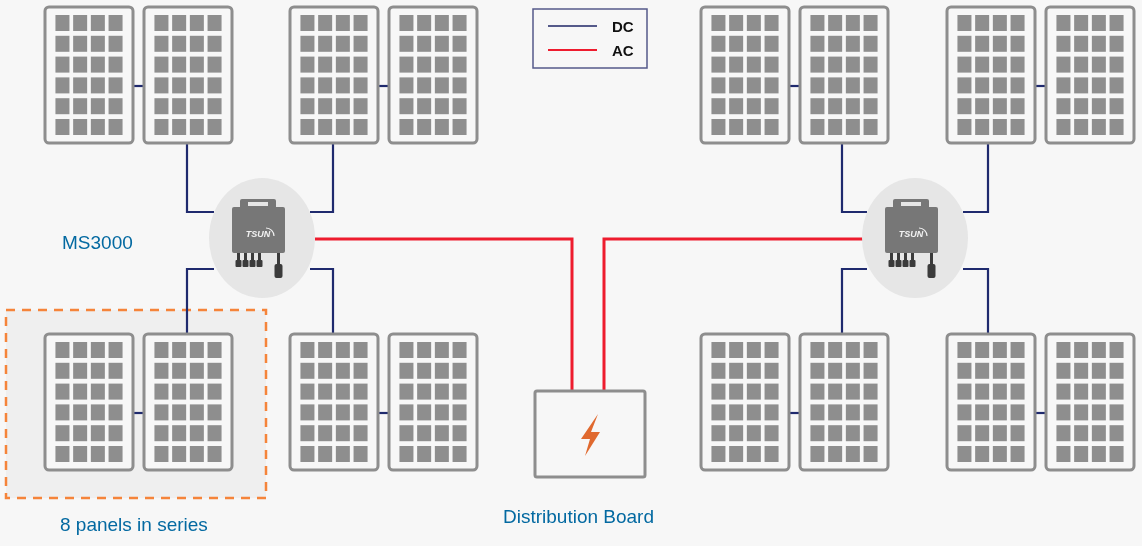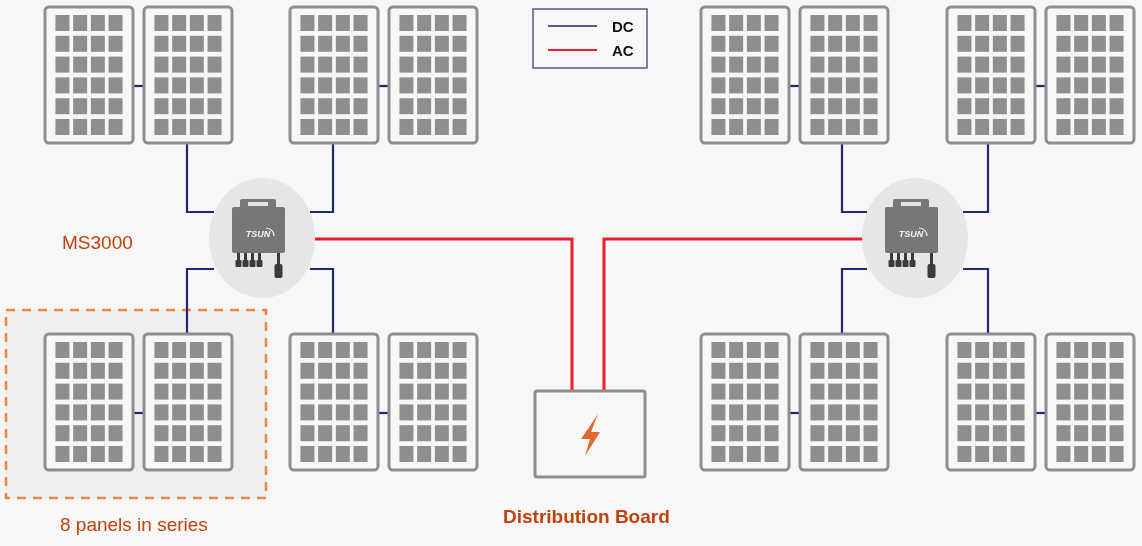--- a/index.html
+++ b/index.html
@@ -1,19 +1,19 @@
 <!DOCTYPE html>
 <html><head>
 <meta charset="utf-8">
 <style>
   html, body { margin:0; padding:0; background:#f7f7f7; }
   body { width:1142px; height:546px; overflow:hidden; position:relative;
          font-family:"Liberation Sans", "DejaVu Sans", sans-serif; }
   svg { position:absolute; left:0; top:0; }
-  .lbl { position:absolute; color:#c2410c; font-size:19px; white-space:nowrap; }
+  .lbl { position:absolute; color:#0369a1; font-size:19px; white-space:nowrap; }
   .legend-text { font-weight:bold; font-size:15px; fill:#111; font-family:"Liberation Sans", sans-serif; }
 </style>
 </head>
 <body>
 
 <svg id="diagram" width="1142" height="546" viewBox="0 0 1142 546" xmlns="http://www.w3.org/2000/svg">
 
   <rect x="6" y="310" width="260" height="188" fill="#efefef" stroke="#f5843a" stroke-width="2.5" stroke-dasharray="9 7"></rect>
 
   <g id="dc-lines">
@@ -520,13 +520,13 @@
   </g>
 
   <g>
     <rect x="535" y="391" width="110" height="86" rx="2" fill="#f7f7f7" stroke="#8e8e8e" stroke-width="3"></rect>
     <path d="M598 414 L581 439 L590 439 L585 456 L600 432 L591 432 Z" fill="#e0692f"></path>
   </g>
 </svg>
 
 <div class="lbl" style="left:62px; top:232px;">MS3000</div>
 <div class="lbl" style="left:60px; top:514px;">8 panels in series</div>
-<div class="lbl" style="left:503px; top:506px;font-weight:bold;">Distribution Board</div>
+<div class="lbl" style="left:503px; top:506px;">Distribution Board</div>
 
 </body></html>

